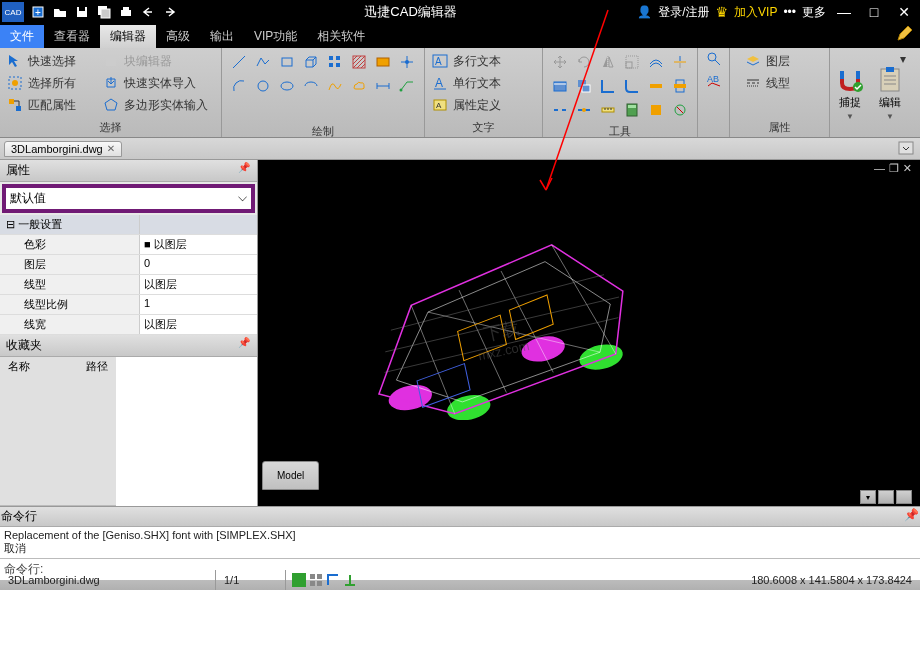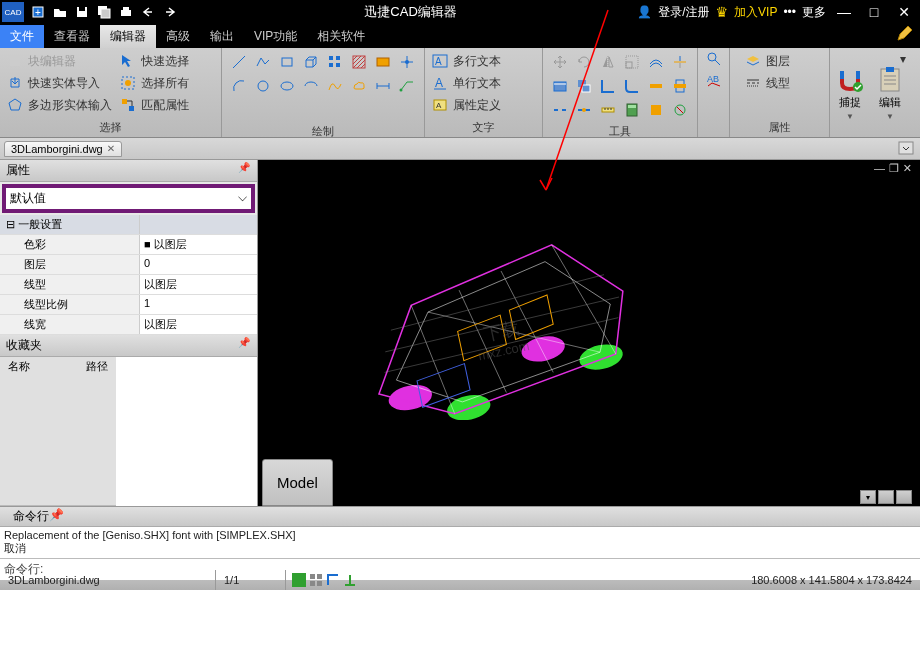--- a/index.html
+++ b/index.html
@@ -52,28 +52,28 @@
 .proprow .v { flex:1; padding:2px 4px; }
 .proprow.cat { background:#d8dce4; font-weight:normal; }
 .proprow.cat .k { padding-left:6px; background:#d8dce4; }
 .favorites { flex:1; display:flex; flex-direction:row; }
 .favorites .cols { display:flex; background:#e0e0e0; font-size:11px; border-bottom:1px solid #bbb; }
 .favorites .cols span { padding:2px 8px; }
 .favorites .body { flex:1; background:#fff; }
 
 .canvas-wrap { flex:1; position:relative; background:#000; }
 .canvas-ctl { position:absolute; top:2px; right:8px; display:flex; gap:4px; color:#ccc; font-size:11px; }
-.modeltab { position:absolute; bottom:0; left:4px; background: linear-gradient(#d8d8d8,#c0c0c0); border:1px solid #888; border-radius:3px 3px 0 0; padding:14px 14px; font-size:15px; }
+.modeltab { position:absolute; bottom:16px; left:4px; background: linear-gradient(#d8d8d8,#c0c0c0); border:1px solid #888; border-radius:3px 3px 0 0; padding:8px 14px; font-size:10px; }
 .modelright { position:absolute; bottom:2px; right:8px; display:flex; gap:2px; }
 .modelright .sq { width:16px; height:14px; background: linear-gradient(#d0d0d0,#b0b0b0); border:1px solid #888; }
 .modelright .dd { width:16px; height:14px; background: linear-gradient(#d0d0d0,#b0b0b0); border:1px solid #888; display:flex; align-items:center; justify-content:center; font-size:8px; }
 svg.car { position:absolute; top:40px; left:60px; }
 
 .cmdpanel { height:64px; border-top:1px solid #999; background:#e8e8e8; display:flex; flex-direction:column; }
-.cmdpanel .hdr { background: linear-gradient(#e0e0e0,#c8c8c8); padding:1px 13px; font-size:12px; display:flex; border-bottom:1px solid #aaa; }
+.cmdpanel .hdr { background: linear-gradient(#e0e0e0,#c8c8c8); padding:1px 1px; font-size:12px; display:flex; justify-content:space-between; border-bottom:1px solid #aaa; }
 .cmdtext { flex:1; background:#fff; font-size:11px; padding:2px 4px; color:#222; }
 .cmdinput { border-top:1px solid #bbb; background:#fff; padding:2px 4px; font-size:12px; color:#444; }
 
 .statusbar { height:20px; background: linear-gradient(#c8c8c8,#b0b0b0); display:flex; align-items:center; font-size:11px; color:#222; }
 .statusbar .cell { padding:0 8px; border-right:1px solid #999; height:100%; display:flex; align-items:center; }
 .statusbar .icons { display:flex; gap:3px; padding:0 6px; }
 .statusbar .sicon { width:14px; height:14px; }
 .statusbar .coords { padding:0 8px; }
 .statusbar .right { margin-left:auto; padding:0 8px; }
 </style>
@@ -146,46 +146,20 @@
   <div class="menu">VIP功能</div>
   <div class="menu">相关软件</div>
   <svg class="editicn">
       <path d="M2 14 L4 8 L12 0 L16 4 L8 12 L2 14" fill="#f0c040" stroke="#b08000"></path>
     </svg>
 </div>
 
 <div class="ribbon">
   <div class="rgroup" style="width:222px">
     <div class="rgroup-body" style="flex-direction:row;gap:0">
-      <div style="display:flex;flex-direction:column;gap:2px;width:118px">
-        <div class="ritem dim">
-            <span class="ricon">
-              <svg width="16" height="16">
-                <rect x="3" y="3" width="10" height="10" fill="#ccc"></rect>
-              </svg>
-            </span>
-            <span>块编辑器</span>
-          </div>
-        <div class="ritem">
-            <span class="ricon">
-              <svg width="16" height="16">
-                <path d="M4 4 L12 4 L12 12 L4 12 Z M8 2 L8 8 M5 6 L8 9 L11 6" stroke="#1a6dd0" fill="none"></path>
-              </svg>
-            </span>
-            <span>快速实体导入</span>
-          </div>
-        <div class="ritem">
-            <span class="ricon">
-              <svg width="16" height="16">
-                <path d="M8 2 L14 6 L12 13 L4 13 L2 6 Z" fill="none" stroke="#1a6dd0"></path>
-              </svg>
-            </span>
-            <span>多边形实体输入</span>
-          </div>
-      </div>
       <div style="display:flex;flex-direction:column;gap:2px;width:100px">
         <div class="ritem">
             <span class="ricon">
               <svg width="16" height="16">
                 <path d="M2 2 L2 12 L5 9 L8 14 L10 13 L7 8 L11 8 Z" fill="#1a6dd0"></path>
               </svg>
             </span>
             <span>快速选择</span>
           </div>
         <div class="ritem">
@@ -201,20 +175,46 @@
             <span class="ricon">
               <svg width="16" height="16">
                 <rect x="2" y="2" width="5" height="5" fill="#f0a000"></rect>
                 <rect x="9" y="9" width="5" height="5" fill="#1a6dd0"></rect>
                 <path d="M7 4 L12 4 L12 9" stroke="#333" fill="none"></path>
               </svg>
             </span>
             <span>匹配属性</span>
           </div>
       </div>
+      <div style="display:flex;flex-direction:column;gap:2px;width:118px">
+        <div class="ritem dim">
+            <span class="ricon">
+              <svg width="16" height="16">
+                <rect x="3" y="3" width="10" height="10" fill="#ccc"></rect>
+              </svg>
+            </span>
+            <span>块编辑器</span>
+          </div>
+        <div class="ritem">
+            <span class="ricon">
+              <svg width="16" height="16">
+                <path d="M4 4 L12 4 L12 12 L4 12 Z M8 2 L8 8 M5 6 L8 9 L11 6" stroke="#1a6dd0" fill="none"></path>
+              </svg>
+            </span>
+            <span>快速实体导入</span>
+          </div>
+        <div class="ritem">
+            <span class="ricon">
+              <svg width="16" height="16">
+                <path d="M8 2 L14 6 L12 13 L4 13 L2 6 Z" fill="none" stroke="#1a6dd0"></path>
+              </svg>
+            </span>
+            <span>多边形实体输入</span>
+          </div>
+      </div>
     </div>
     <div class="rgroup-label">选择</div>
   </div>
   <div class="rgroup">
     <div class="rgrid">
       <div class="rbtn">
           <svg width="16" height="16">
             <line x1="2" y1="14" x2="14" y2="2" stroke="#1a6dd0"></line>
           </svg>
         </div>

